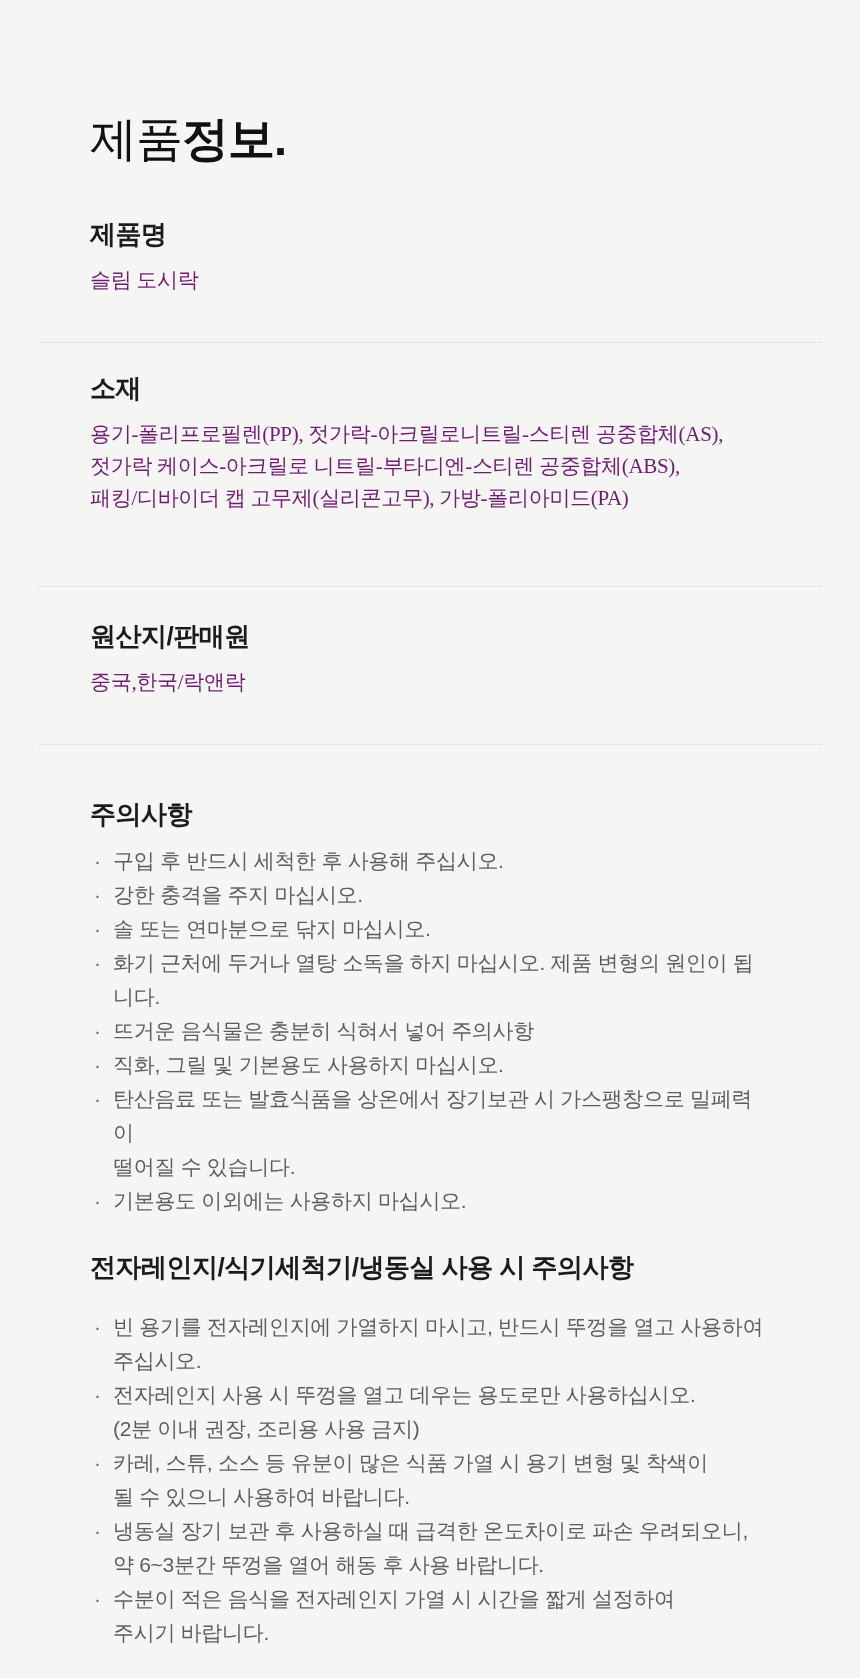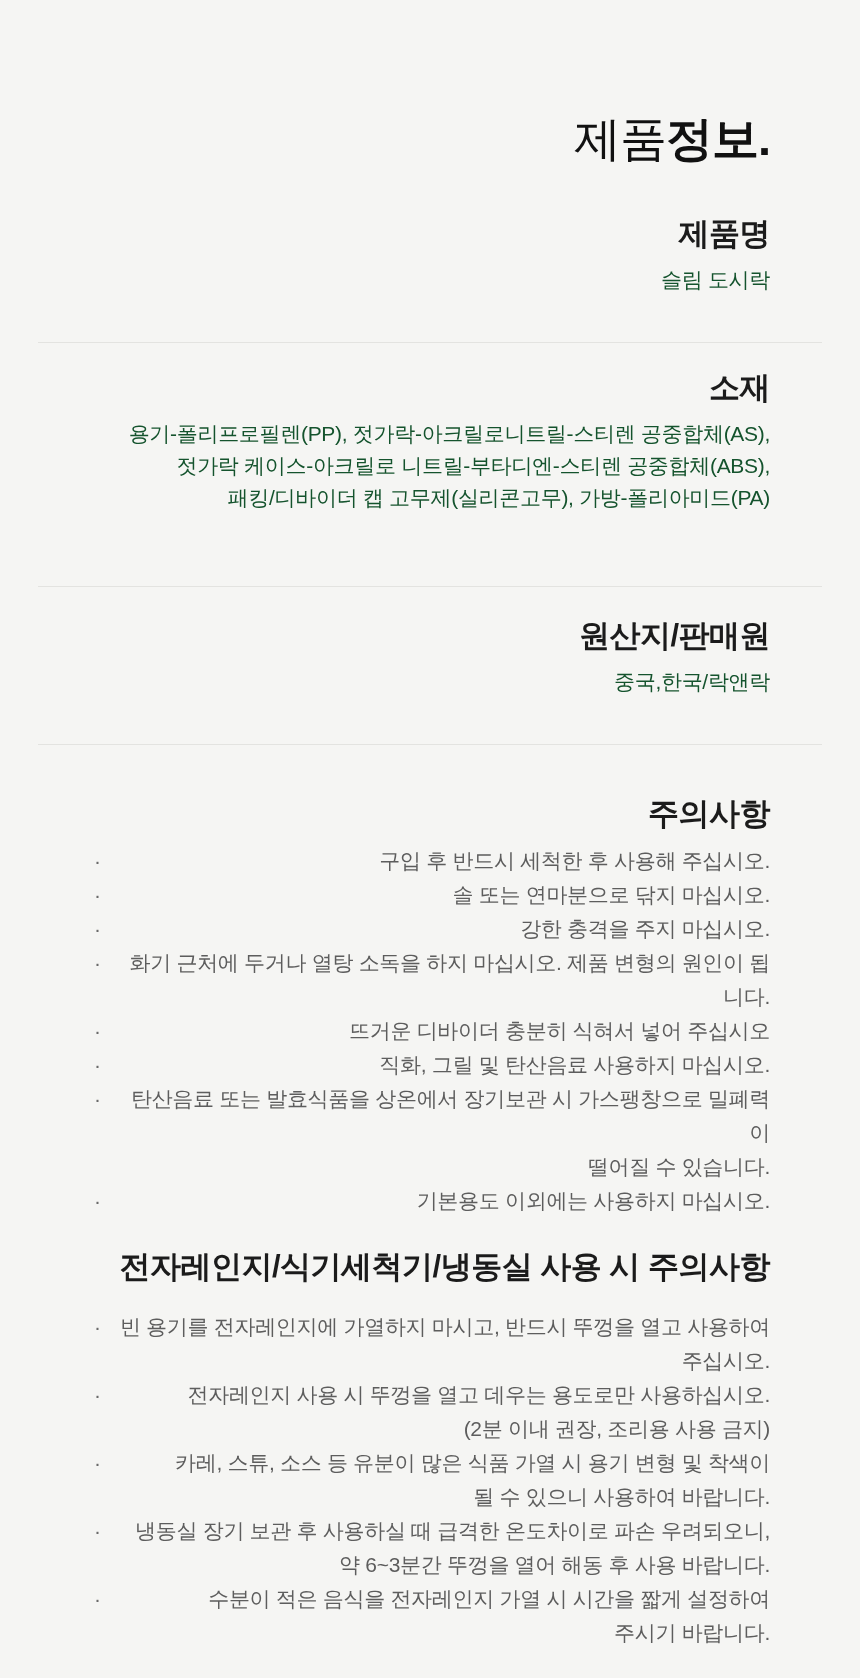--- a/index.html
+++ b/index.html
@@ -11,52 +11,52 @@
     height: 1678px;
     background: #f5f5f3;
     overflow: hidden;
     font-family: "Liberation Sans", "DejaVu Sans", sans-serif;
   }
   .page {
     box-sizing: border-box;
     width: 860px;
     height: 1678px;
     padding: 110px 90px 0;
-    text-align: right;
   }
   h1.title {
     margin: 0;
     font-size: 47px;
     line-height: 1.25;
     color: #111111;
     letter-spacing: -1px;
   }
   h1.title .t-reg { font-weight: 400; }
   h1.title .t-bold { font-weight: 800; }
 
   .sec { margin-top: 36px; }
   .sec-first { margin-top: 52px; }
   .sec-material { margin-top: 32px; }
   .sec-cautions { margin-top: 56px; }
   .sec-appliance { margin-top: 36px; }
 
   .sec h2 {
     margin: 0 0 17px 0;
-    font-size: 31px;
+    font-size: 26px;
     line-height: 26px;
     font-weight: 700;
     color: #1b1b1b;
     letter-spacing: -0.5px;
   }
   .sec .body {
     margin: 0;
     font-size: 21px;
     line-height: 32px;
-    color: #14532d;
+    color: #701a75;
     letter-spacing: -0.3px;
+    font-family: Liberation Serif, serif;
   }
   .multiline { white-space: pre-line; }
 
   hr.divider {
     border: 0;
     border-top: 1px solid #e3e3e0;
     margin: 46px -52px 0;
     height: 0;
   }
   hr.divider-after-material { margin-top: 72px; }
@@ -111,25 +111,25 @@
     <h2>원산지/판매원</h2>
     <p class="body">중국,한국/락앤락</p>
   </section>
 
   <hr class="divider">
 
   <section class="sec sec-cautions">
     <h2>주의사항</h2>
     <ul class="caution-list">
       <li>구입 후 반드시 세척한 후 사용해 주십시오.</li>
+      <li>강한 충격을 주지 마십시오.</li>
       <li>솔 또는 연마분으로 닦지 마십시오.</li>
-      <li>강한 충격을 주지 마십시오.</li>
       <li>화기 근처에 두거나 열탕 소독을 하지 마십시오. 제품 변형의 원인이 됩니다.</li>
-      <li>뜨거운 디바이더 충분히 식혀서 넣어 주십시오</li>
-      <li>직화, 그릴 및 탄산음료 사용하지 마십시오.</li>
+      <li>뜨거운 음식물은 충분히 식혀서 넣어 주의사항</li>
+      <li>직화, 그릴 및 기본용도 사용하지 마십시오.</li>
       <li>탄산음료 또는 발효식품을 상온에서 장기보관 시 가스팽창으로 밀폐력이
 떨어질 수 있습니다.</li>
       <li>기본용도 이외에는 사용하지 마십시오.</li>
     </ul>
   </section>
 
   <section class="sec sec-appliance">
     <h2>전자레인지/식기세척기/냉동실 사용 시 주의사항</h2>
     <ul class="caution-list caution-list-appliance">
       <li>빈 용기를 전자레인지에 가열하지 마시고, 반드시 뚜껑을 열고 사용하여

